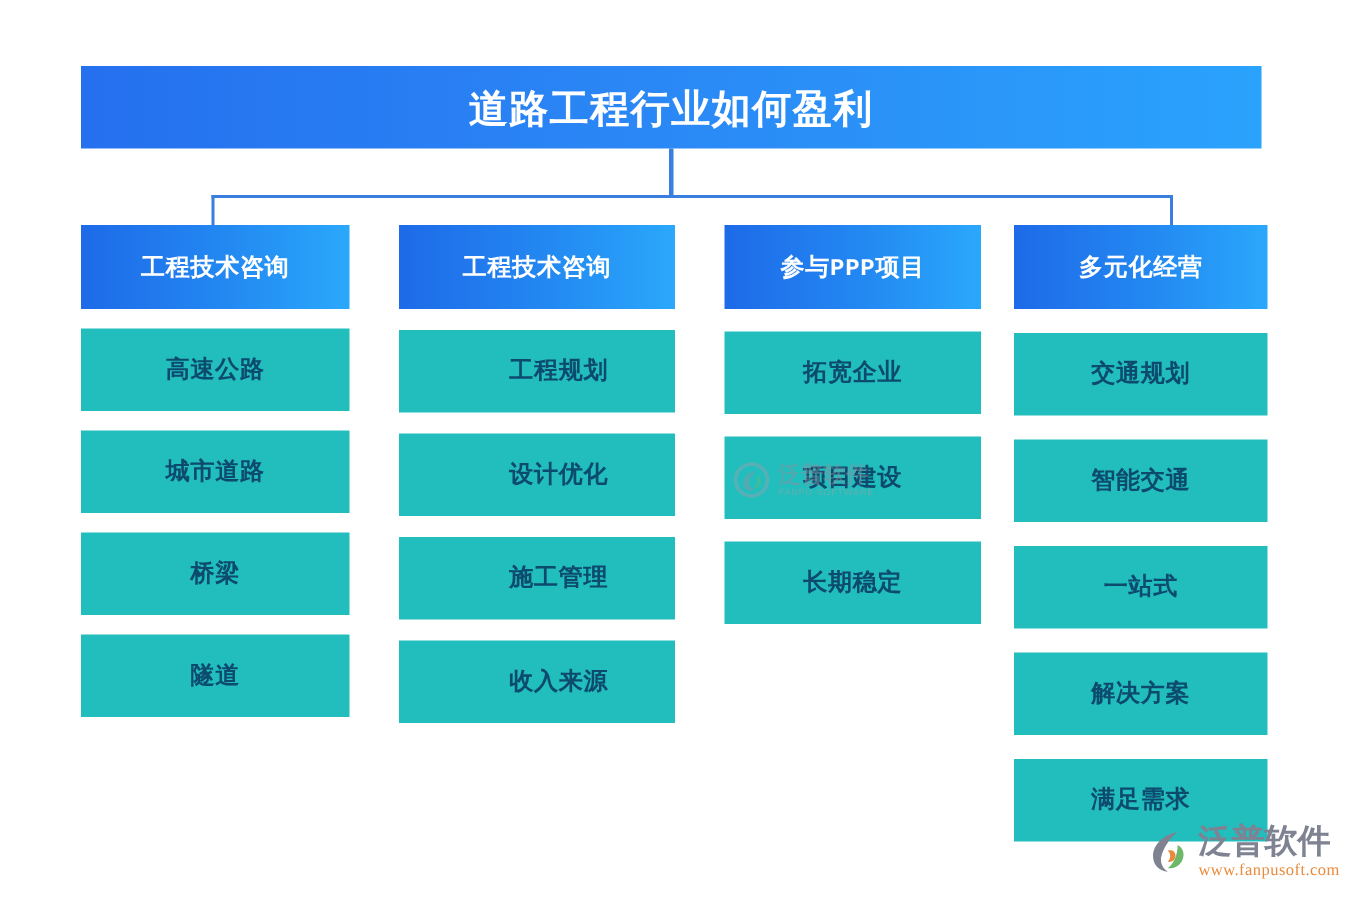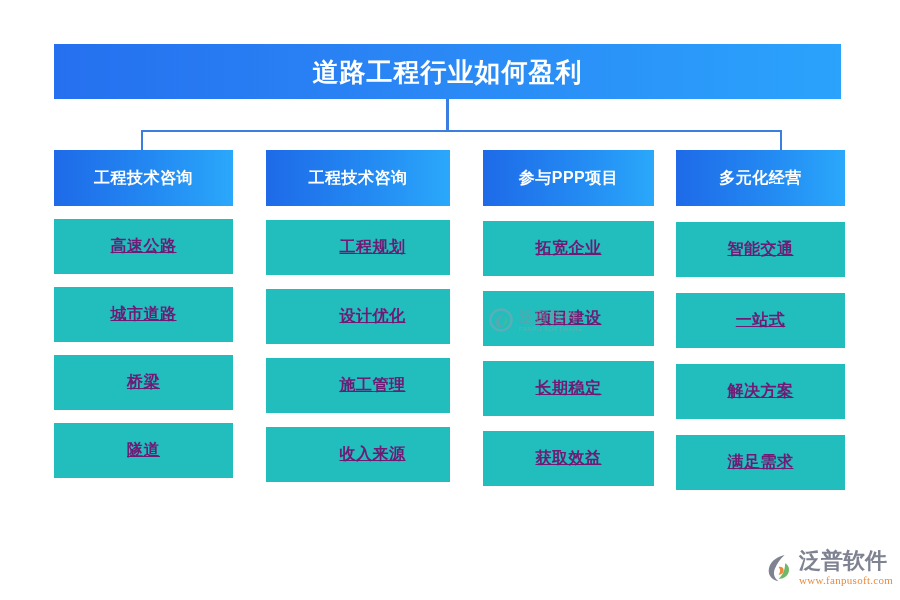--- a/index.html
+++ b/index.html
@@ -96,35 +96,34 @@
     letter-spacing: 0.5px;
     white-space: nowrap;
   }
 
   .item-box {
     height: 55px;
     background: #22bdbd;
     display: flex;
     align-items: center;
     justify-content: center;
-    color: #701a75;
+    color: #0c4a6e;
     font-size: 16px;
     font-weight: bold;
     letter-spacing: 0.5px;
     white-space: nowrap;
-    text-decoration: underline;
   }
 
   
   .col-1 .item-box { margin-top: 13px; }
   .col-2 .item-box { margin-top: 14px; padding-left: 29px; }
   .col-3 .item-box { margin-top: 15px; }
   .col-4 .item-box { margin-top: 16px; }
   .col-2 .header-box { margin-bottom: 1px; }
-  .col-3 .header-box { margin-bottom: 2px; }
+  .col-3 .header-box { margin-bottom: 2px; font-family: Liberation Mono, monospace; }
   .col-4 .header-box { margin-bottom: 3px; }
 
   
   .watermark {
     position: absolute;
     left: 488px;
     top: 300px;
     width: 120px;
     height: 40px;
     display: flex;
@@ -203,25 +202,25 @@
     <div class="item-box">设计优化</div>
     <div class="item-box">施工管理</div>
     <div class="item-box">收入来源</div>
   </div>
 
   <div class="column col-3">
     <div class="header-box">参与PPP项目</div>
     <div class="item-box">拓宽企业</div>
     <div class="item-box">项目建设</div>
     <div class="item-box">长期稳定</div>
-    <div class="item-box">获取效益</div>
   </div>
 
   <div class="column col-4">
     <div class="header-box">多元化经营</div>
+    <div class="item-box">交通规划</div>
     <div class="item-box">智能交通</div>
     <div class="item-box">一站式</div>
     <div class="item-box">解决方案</div>
     <div class="item-box">满足需求</div>
   </div>
 
   <div class="watermark">
     <svg class="wm-mark" viewBox="0 0 64 64">
       <path d="M32 3 A29 29 0 1 0 32 61 A29 29 0 1 0 32 3 Z M32 9 A23 23 0 1 1 32 55 A23 23 0 1 1 32 9 Z" fill="#9aa0ad"></path>
       <path d="M40 17 C23 20 17 31 19 41 C21 49 30 52 38 48 C30 45 26 38 29 31 C31 26 35 22 40 17 Z" fill="#8f96a4"></path>

